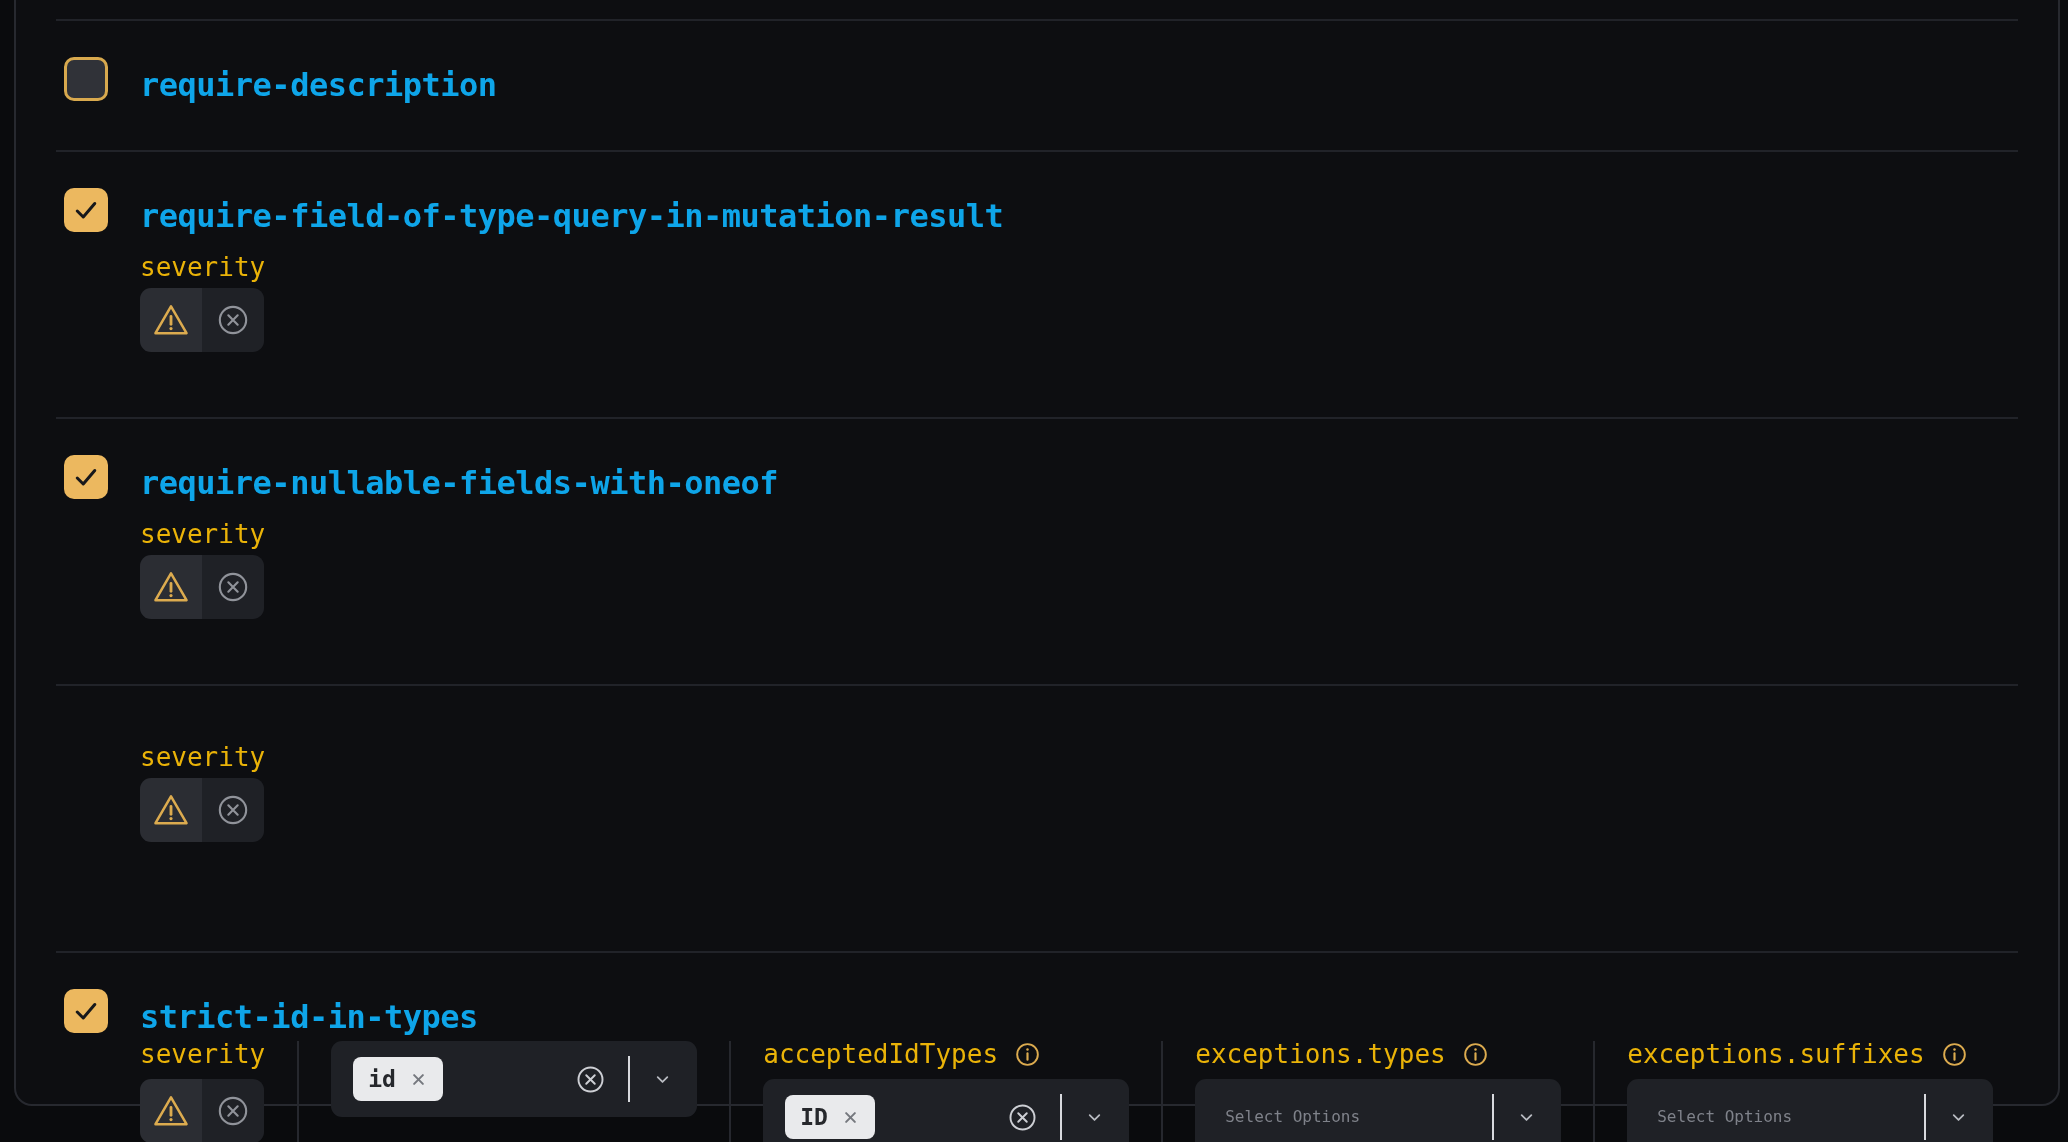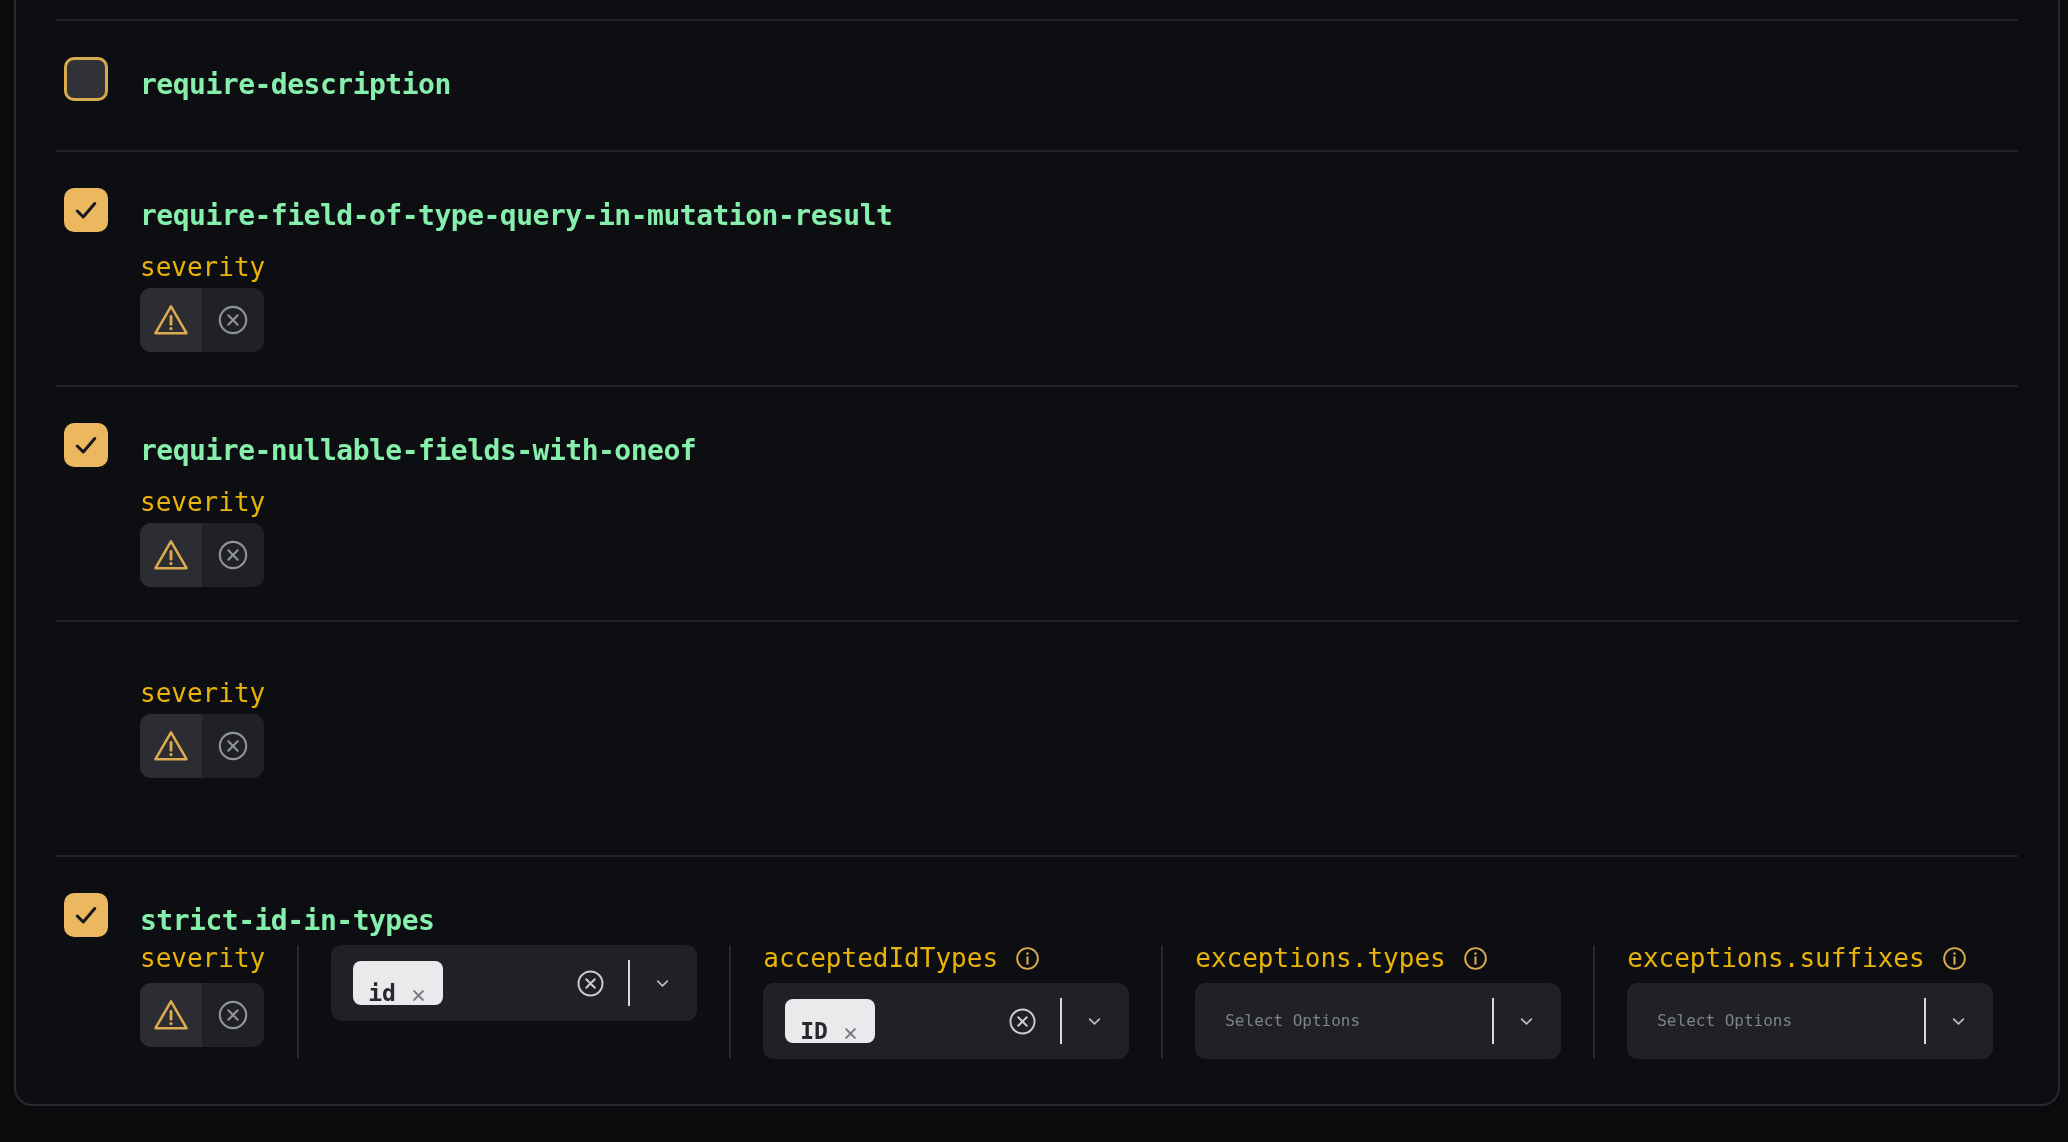--- a/index.html
+++ b/index.html
@@ -27,21 +27,21 @@
     padding: 0 40px;
   }
   .top-gap { height: 43px; }
 
   .rule {
     border-top: 2px solid #212329;
     box-sizing: border-box;
     padding: 36px 0 0 8px;
   }
   .rule-plain { height: 131px; }
-  .rule-sev   { height: 235px; }
+  .rule-sev   { height: 267px; }
   .rule-last  { height: 249px; }
 
   .rule-header {
     display: flex;
     align-items: center;
     gap: 32px;
     height: 44px;
   }
   .checkbox {
     width: 44px;
@@ -50,24 +50,24 @@
     flex: none;
     display: flex;
     align-items: center;
     justify-content: center;
     cursor: pointer;
     box-sizing: border-box;
   }
   .checkbox.checked { background: #ecb85f; }
   .checkbox.unchecked { background: #303238; border: 3px solid #d8a94e; }
   .rule-name {
-    font-size: 28px;
+    font-size: 32px;
     font-weight: 700;
     line-height: 1;
-    color: #86efac;
+    color: #0ea5e9;
     letter-spacing: -0.5px;
     white-space: nowrap;
     margin-top: 12px;
   }
 
   .opt-label {
     font-size: 26px;
     line-height: 26px;
     color: #eab308;
     white-space: nowrap;
@@ -125,21 +125,21 @@
     background: #1f2126;
     border-radius: 11px;
     display: flex;
     align-items: center;
     padding: 0 24px 0 22px;
     box-sizing: border-box;
     cursor: pointer;
   }
   .tag {
     display: flex;
-    align-items: flex-end;
+    align-items: center;
     gap: 13px;
     height: 44px;
     padding: 0 15px;
     background: #e9eaec;
     border-radius: 8px;
     flex: none;
   }
   .tag-text {
     font-size: 23px;
     font-weight: 700;

